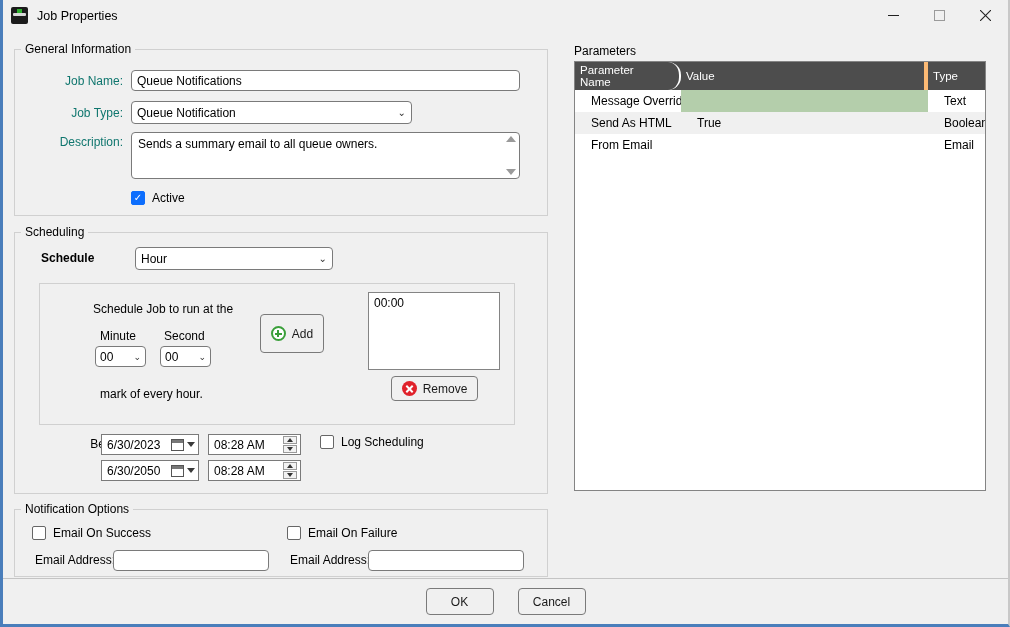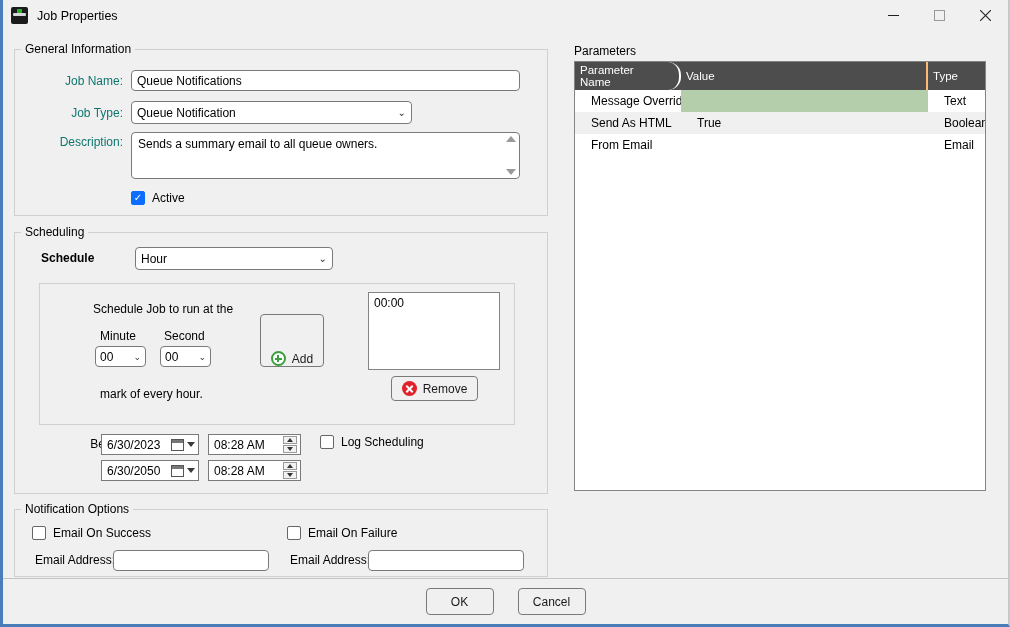--- a/index.html
+++ b/index.html
@@ -141,21 +141,21 @@
               display: flex; align-items: center; justify-content: center; }
   .spin .sb i { display: block; width: 0; height: 0; border-left: 3px solid transparent; border-right: 3px solid transparent; }
   .spin .sb.up i { border-bottom: 4px solid #333; }
   .spin .sb.dn i { border-top: 4px solid #333; }
 
   
   .grid { border: 1px solid #848484; background: #fff; }
   .grid-head { background: #4d4d4d; color: #fff; display: flex; height: 28px; }
   .grid-head > div { padding: 1px 5px; font-size: 11.5px; line-height: 12px; display: flex; align-items: center; }
   .grid-head .c1 { width: 106px; border-right: 2px solid #fff; padding-top: 2px; align-items: flex-start; border-radius: 13px; }
-  .grid-head .c2 { flex: 1; border-right: 2px solid #fdba74; }
+  .grid-head .c2 { flex: 1; border-right: 4px solid #fdba74; }
   .grid-head .c3 { width: 57px; }
   .grid-row { display: flex; height: 22px; align-items: stretch; font-size: 12px; }
   .grid-row > div { padding: 3px 16px; display: flex; align-items: center; overflow: hidden; white-space: nowrap; }
   .grid-row .c1 { width: 106px; }
   .grid-row .c2 { flex: 1; }
   .grid-row .c3 { width: 57px; }
   .helpbox {
     border: 1px solid #8a8a8a; border-radius: 5px; background: #f0f0f0;
     padding: 5px 7px; font-size: 12px; line-height: 15px; color: #000;
   }
@@ -253,21 +253,21 @@
             </div>
 
             <div style="position:absolute; left:124px; top:45px; font-size:12px;">Second</div>
             <div class="mini-combo" style="position:absolute; left:120px; top:62px;">
               <span>00</span>
               <span class="chev">⌄</span>
             </div>
 
             <div style="position:absolute; left:60px; top:103px; font-size:12px;">mark of every hour.</div>
 
-            <div class="btn" style="position:absolute; left:220px; top:30px; width:64px; height:53px;align-items:flex-end;">
+            <div class="btn" style="position:absolute; left:220px; top:30px; width:64px; height:39px;">
               <span class="icon-circle icon-add"></span>
               <span>Add</span>
             </div>
 
             <div class="listbox" style="position:absolute; left:328px; top:8px; width:132px; height:78px;">
               <div>00:00</div>
             </div>
 
             <div class="btn" style="position:absolute; left:351px; top:92px; width:87px; height:25px;">
               <span class="icon-circle icon-rm"></span>

